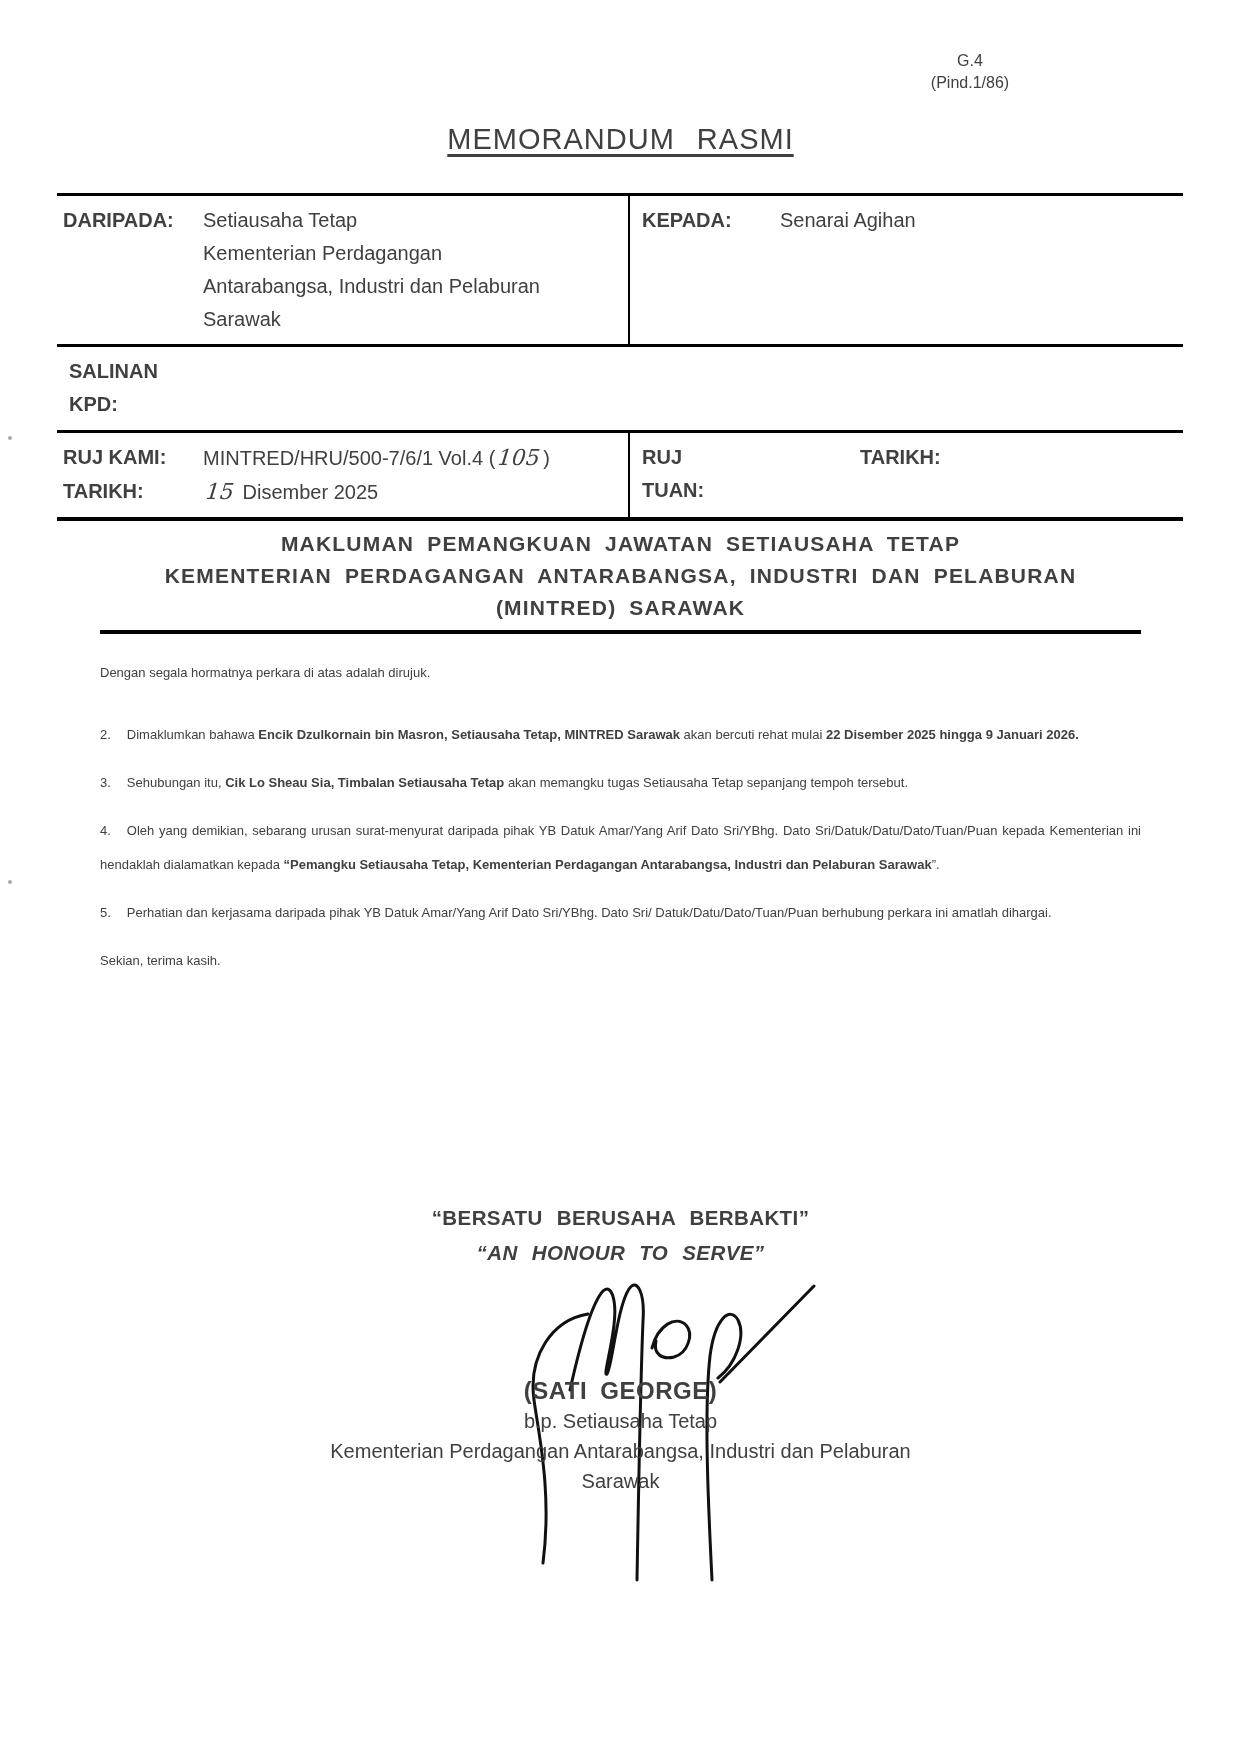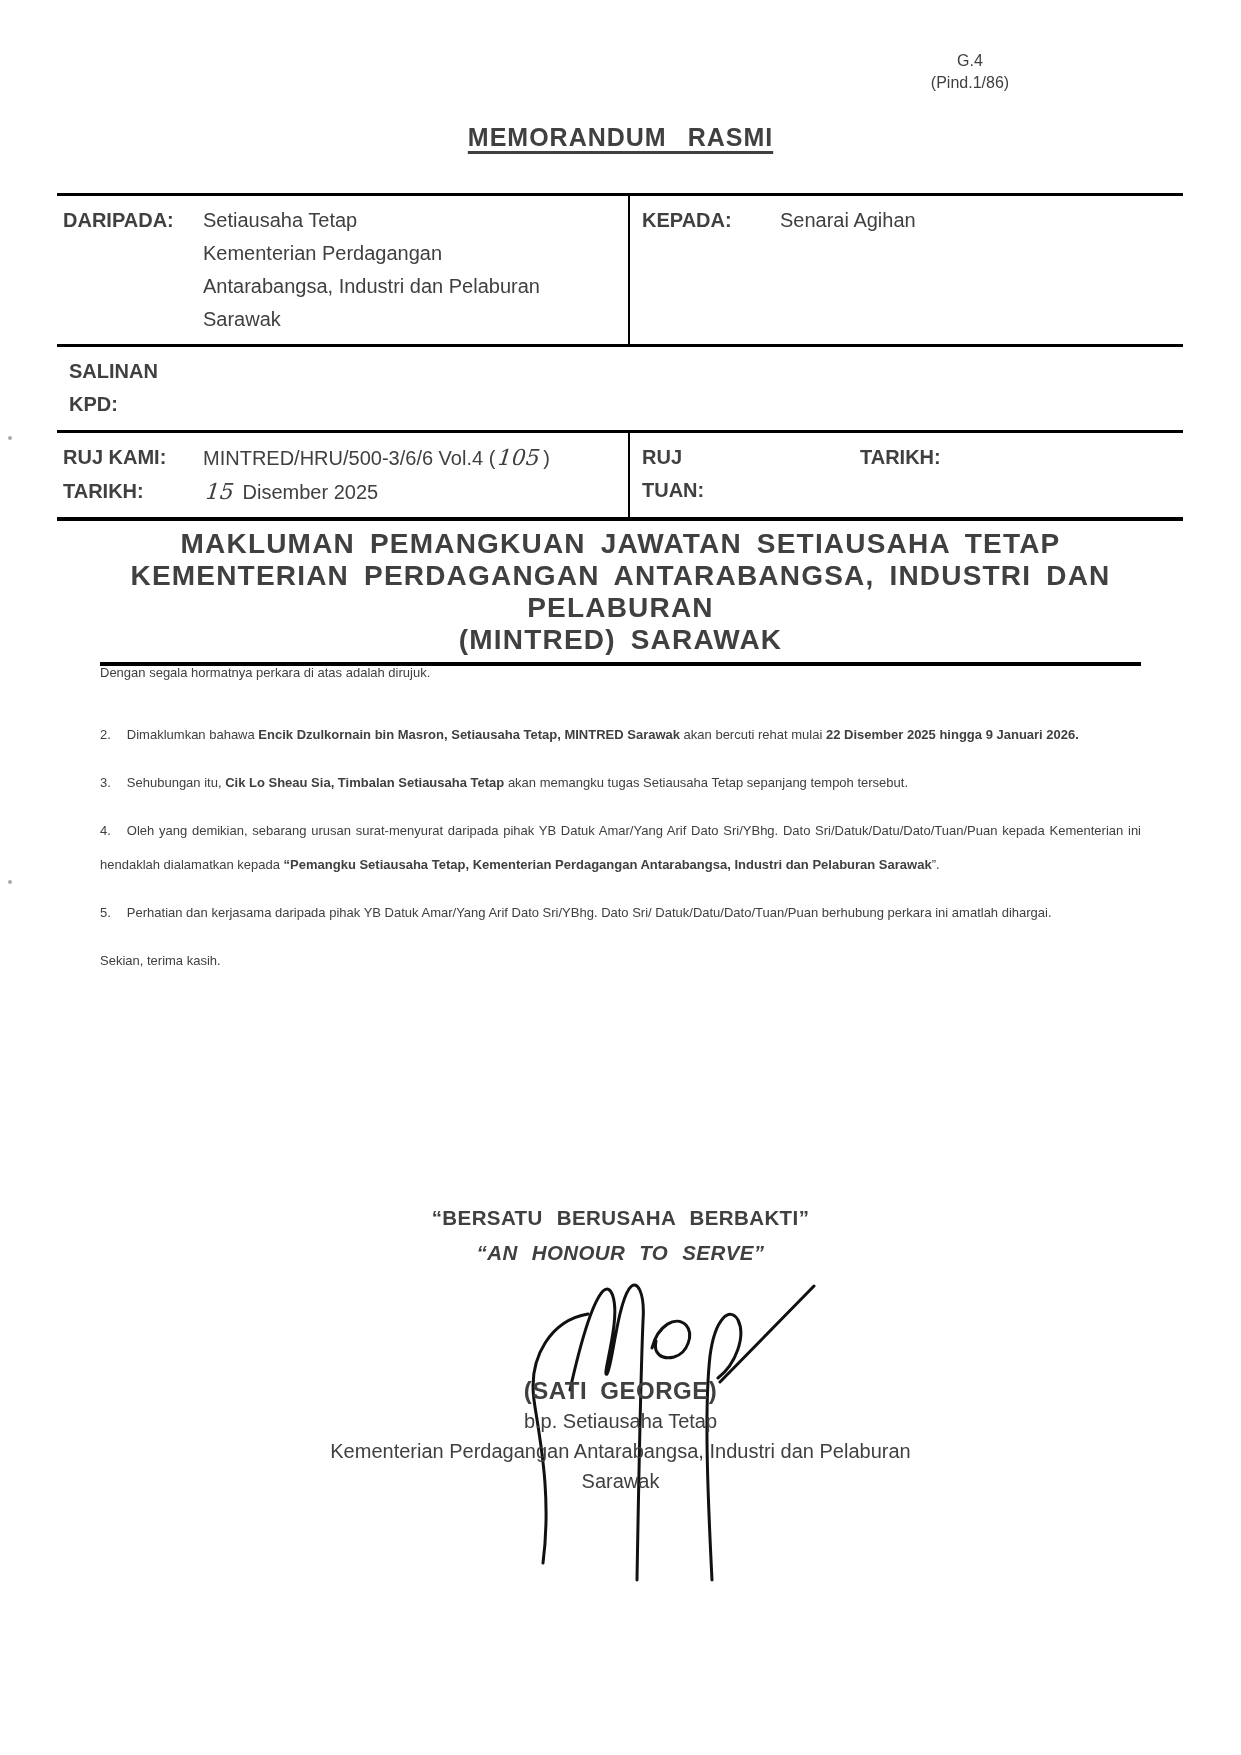--- a/index.html
+++ b/index.html
@@ -3,21 +3,21 @@
 <meta charset="utf-8">
 <style>
   html,body{margin:0;padding:0;background:#fff;}
   .page{position:relative;width:1241px;height:1755px;background:#ffffff;
         font-family:"Liberation Sans",sans-serif;color:#404040;overflow:hidden;}
 
   .form-code{position:absolute;top:50px;left:900px;width:140px;text-align:center;
              font-size:16px;line-height:22px;}
 
   .doc-title{position:absolute;top:123px;left:0;width:100%;text-align:center;
-             font-size:25px;font-weight:bold;letter-spacing:1px;word-spacing:13px;
+             font-size:29px;font-weight:normal;letter-spacing:1px;word-spacing:13px;
              text-decoration:underline;text-decoration-thickness:2.5px;text-underline-offset:5px;}
 
   
   .memo-table{position:absolute;top:193px;left:57px;width:1126px;
               border-top:3px solid #000;border-bottom:4px solid #000;font-size:20px;line-height:33px;}
   .memo-row{display:flex;border-bottom:3px solid #000;}
   .memo-row.last{border-bottom:none;}
   .cell-left{width:573px;border-right:2px solid #000;padding:8px 10px 8px 6px;box-sizing:border-box;}
   .cell-right{flex:1;padding:8px 10px 8px 12px;box-sizing:border-box;}
   .r1{min-height:124px;} .r2{min-height:83px;} .r3{min-height:71px;}
@@ -26,21 +26,21 @@
   .lbl.kepada{flex:0 0 138px;}
   .val{flex:1;white-space:pre-line;}
   .pre{white-space:pre-line;font-weight:bold;}
   .ruj-right{display:flex;}
   .rt-label{width:218px;font-weight:bold;white-space:pre-line;}
   .rt-tarikh{font-weight:bold;}
   .hand{font-family:"DejaVu Serif",serif;font-style:italic;font-size:22px;
         display:inline-block;transform:skewX(-6deg);padding:0 3px;}
 
   .subject{position:absolute;top:528px;left:100px;width:1041px;text-align:center;
-           font-weight:bold;font-size:28px;line-height:32px;letter-spacing:1.2px;word-spacing:6px;
+           font-weight:bold;font-size:21px;line-height:32px;letter-spacing:1.2px;word-spacing:6px;
            border-bottom:4px solid #000;padding-bottom:6px;}
 
   .body-text{position:absolute;top:656px;left:100px;width:1041px;
              font-size:13px;line-height:34px;text-align:justify;}
   .body-text p{margin:0;}
   .body-text p + p{margin-top:14px;}
   .body-text p.gap-big{margin-top:28px;}
   .pnum{display:inline-block;margin-right:16px;}
   b{font-weight:bold;}
 
@@ -90,21 +90,21 @@
     <div class="memo-row r2">
       <div class="cell-right">
         <span class="pre">SALINAN
 KPD:</span>
       </div>
     </div>
     <div class="memo-row r3 last">
       <div class="cell-left">
         <div class="lv">
           <span class="lbl">RUJ KAMI:</span>
-          <span class="val"><span>MINTRED/HRU/500-3/6/6 Vol.4 (</span><span class="hand">105</span><span>)</span></span>
+          <span class="val"><span>MINTRED/HRU/500-7/6/1 Vol.4 (</span><span class="hand">105</span><span>)</span></span>
         </div>
         <div class="lv">
           <span class="lbl">TARIKH:</span>
           <span class="val"><span class="hand">15</span> <span>Disember 2025</span></span>
         </div>
       </div>
       <div class="cell-right">
         <div class="ruj-right">
           <span class="rt-label">RUJ
 TUAN:</span>

